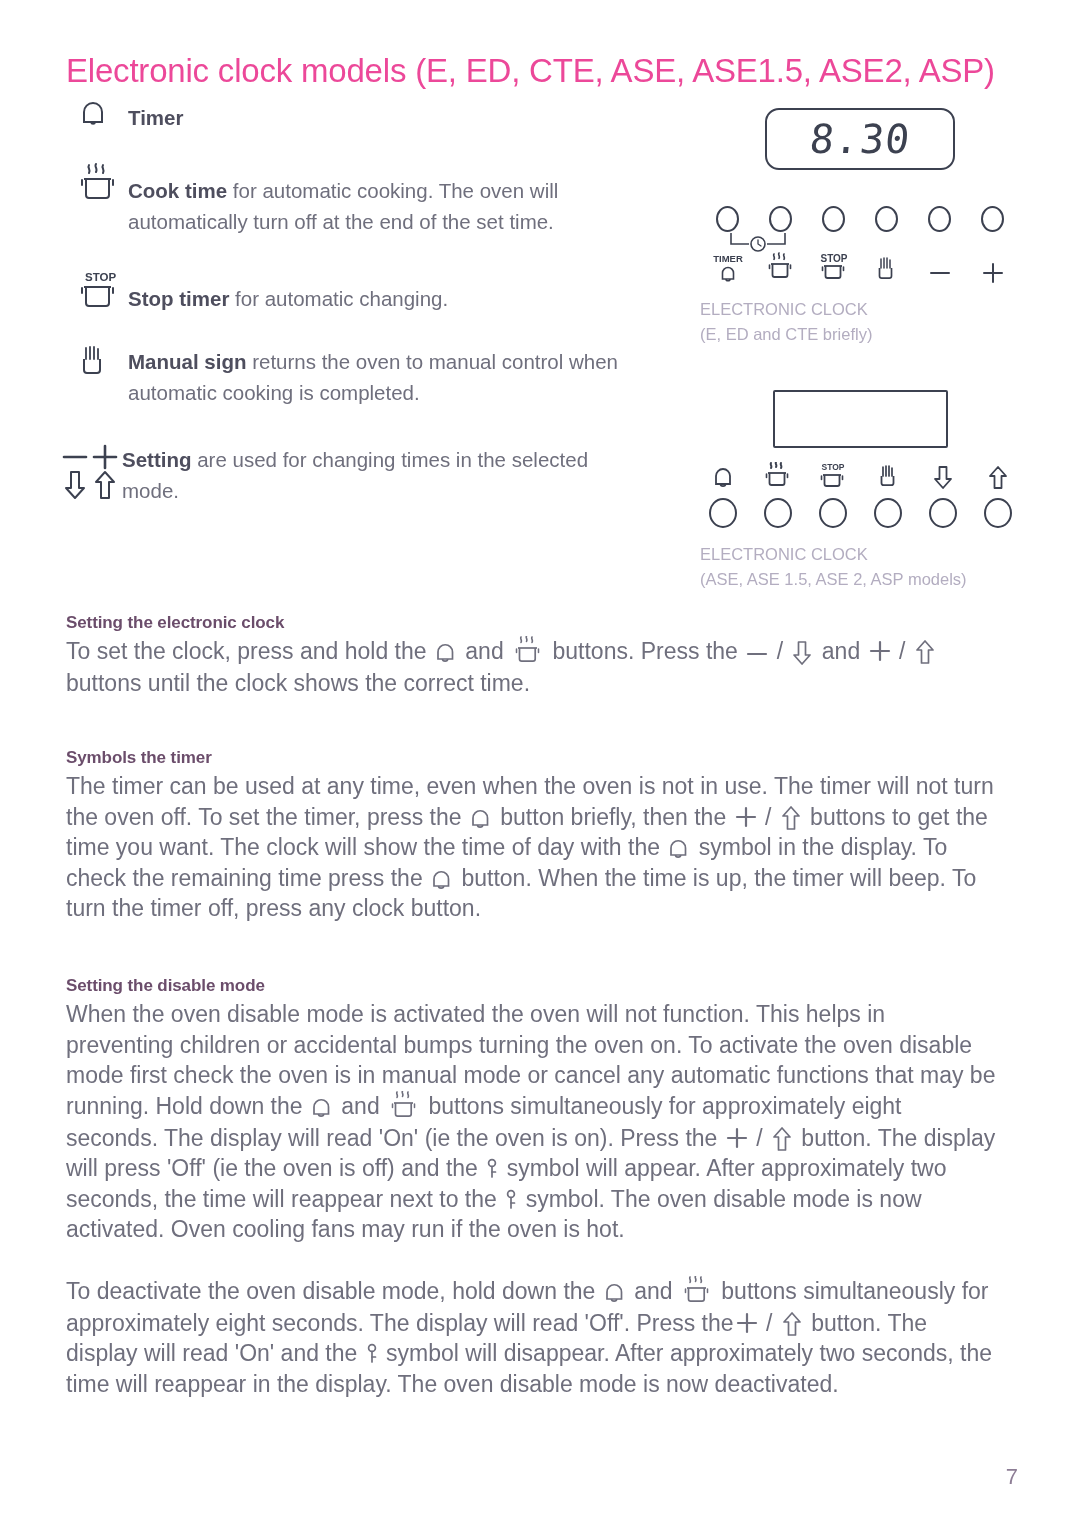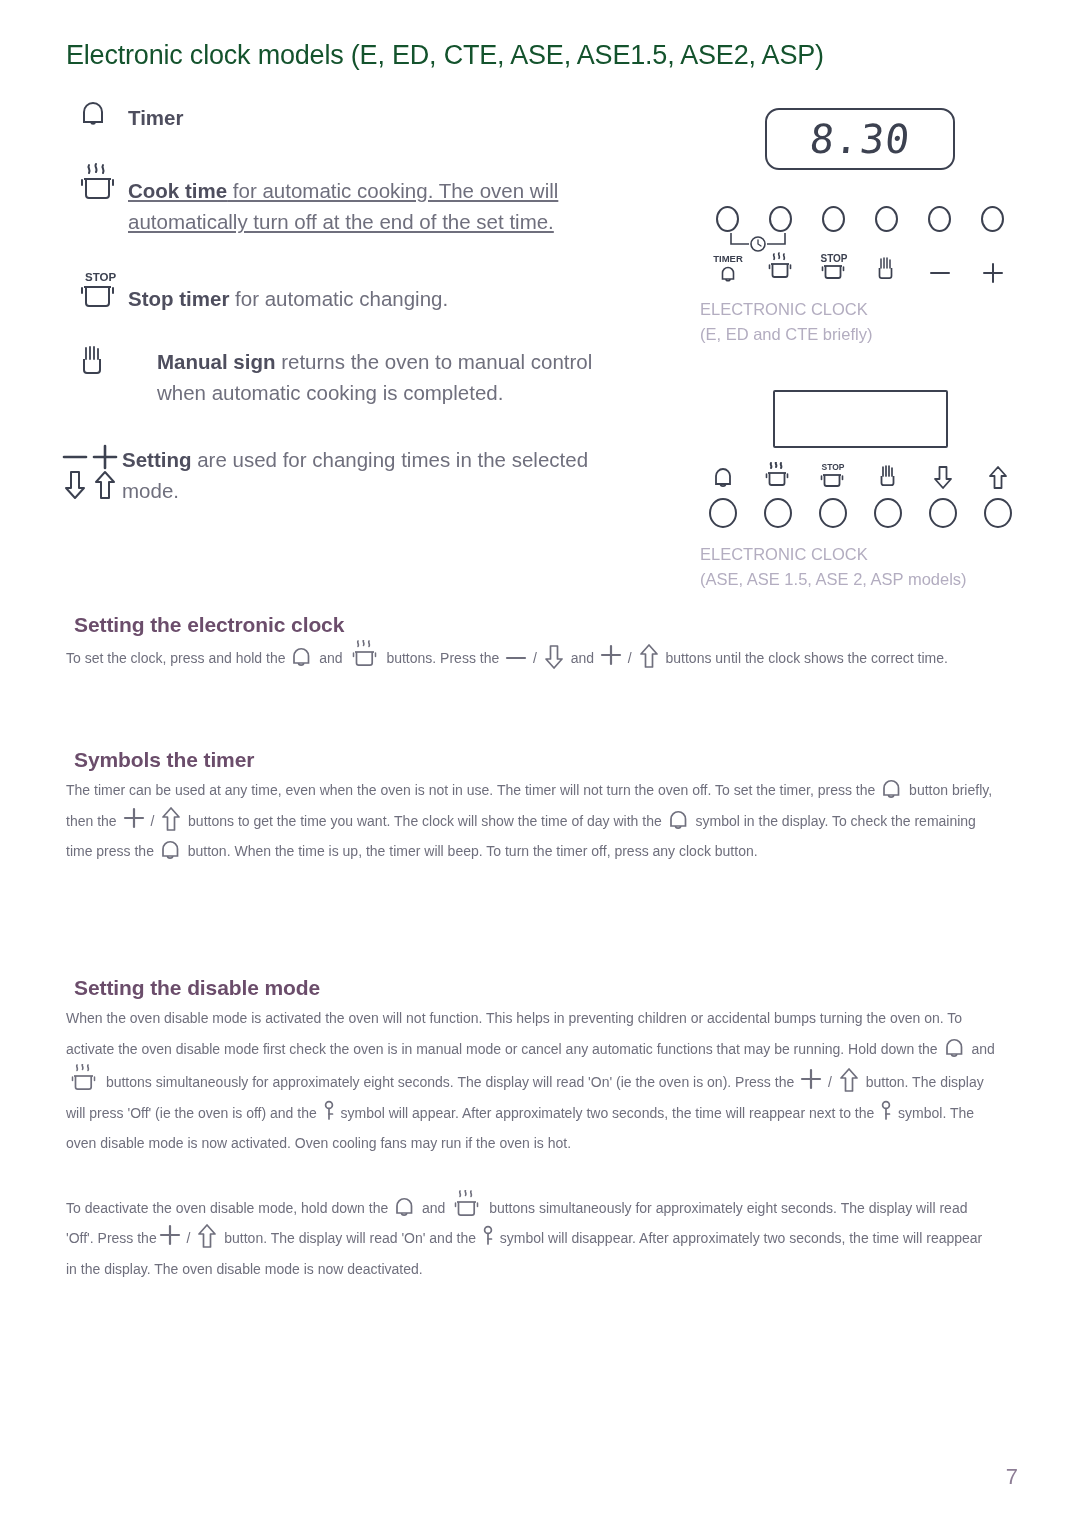--- a/index.html
+++ b/index.html
@@ -19,23 +19,23 @@
     position: absolute;
     left: 0; top: 0;
     width: 1080px;
     height: 1532px;
   }
 
   
   .page-title {
     position: absolute;
     left: 66px;
-    top: 40px;
-    font-size: 27px;
-    color: #14532d;
+    top: 52px;
+    font-size: 33px;
+    color: #ec4899;
     letter-spacing: -0.2px;
     white-space: nowrap;
   }
 
   
   .legend {
     position: absolute;
     left: 66px;
     top: 100px;
     width: 560px;
@@ -160,29 +160,29 @@
     margin-top: 1px;
   }
 
   
   .section {
     position: absolute;
     left: 66px;
     width: 930px;
   }
   .section h2 {
-    margin: 0 0 3px 8px;
-    font-size: 21px;
+    margin: 0 0 3px 0;
+    font-size: 17px;
     font-weight: bold;
     color: #6b4d6b;
     letter-spacing: -0.1px;
   }
   .section p {
     margin: 0;
-    font-size: 14px;
+    font-size: 23px;
     line-height: 30.5px;
     color: #6f6f7d;
   }
   .inline-ico {
     display: inline-block;
     vertical-align: -6px;
     margin: 0 2px;
   }
 
   .page-number {
@@ -219,37 +219,37 @@
         <svg width="36" height="42" viewBox="0 0 36 42">
           <path d="M9 2 C7 5 11 6 9 10" fill="none" stroke="#3c4150" stroke-width="2" stroke-linecap="round"></path>
           <path d="M16 1 C14 4 18 5 16 9" fill="none" stroke="#3c4150" stroke-width="2" stroke-linecap="round"></path>
           <path d="M23 2 C21 5 25 6 23 10" fill="none" stroke="#3c4150" stroke-width="2" stroke-linecap="round"></path>
           <line x1="4" y1="16" x2="31" y2="16" stroke="#3c4150" stroke-width="2"></line>
           <path d="M6 16 L6 32 a3 3 0 0 0 3 3 L26 35 a3 3 0 0 0 3 -3 L29 16" fill="none" stroke="#3c4150" stroke-width="2"></path>
           <path d="M2 17 L2 22" stroke="#3c4150" stroke-width="2" stroke-linecap="round"></path>
           <path d="M33 17 L33 22" stroke="#3c4150" stroke-width="2" stroke-linecap="round"></path>
         </svg>
       </div>
-      <div class="legend-text" style="padding-top:14px;text-decoration:underline;"><b>Cook time</b><span> for automatic cooking. The oven will automatically turn off at the end of the set time.</span></div>
+      <div class="legend-text" style="padding-top:14px;"><b>Cook time</b><span> for automatic cooking. The oven will automatically turn off at the end of the set time.</span></div>
     </div>
 
     <div class="legend-row" style="margin-bottom:30px;">
       <div class="legend-icon" style="padding-top:2px;">
         <svg width="38" height="40" viewBox="0 0 38 40">
           <text x="5" y="12" font-family="Liberation Sans, sans-serif" font-size="11.5" font-weight="bold" fill="#3c4150">STOP</text>
           <line x1="4" y1="18" x2="31" y2="18" stroke="#3c4150" stroke-width="2"></line>
           <path d="M6 18 L6 34 a3 3 0 0 0 3 3 L26 37 a3 3 0 0 0 3 -3 L29 18" fill="none" stroke="#3c4150" stroke-width="2"></path>
           <path d="M2 19 L2 24" stroke="#3c4150" stroke-width="2" stroke-linecap="round"></path>
           <path d="M33 19 L33 24" stroke="#3c4150" stroke-width="2" stroke-linecap="round"></path>
         </svg>
       </div>
       <div class="legend-text" style="padding-top:16px;"><b>Stop timer</b><span> for automatic changing.</span></div>
     </div>
 
-    <div class="legend-row" style="margin-bottom:34px;gap:29px;">
+    <div class="legend-row" style="margin-bottom:34px;">
       <div class="legend-icon" style="padding-top:2px;">
         <svg width="26" height="32" viewBox="0 0 26 32">
           <line x1="6" y1="2" x2="6" y2="13" stroke="#3c4150" stroke-width="1.8" stroke-linecap="round"></line>
           <line x1="10" y1="1" x2="10" y2="13" stroke="#3c4150" stroke-width="1.8" stroke-linecap="round"></line>
           <line x1="14" y1="1" x2="14" y2="13" stroke="#3c4150" stroke-width="1.8" stroke-linecap="round"></line>
           <line x1="18" y1="3" x2="18" y2="13" stroke="#3c4150" stroke-width="1.8" stroke-linecap="round"></line>
           <path d="M4 13 L4 24 a3 3 0 0 0 3 3 L17 27 a3 3 0 0 0 3 -3 L20 13" fill="none" stroke="#3c4150" stroke-width="2"></path>
         </svg>
       </div>
       <div class="legend-text" style="padding-top:2px;"><b>Manual sign</b><span> returns the oven to manual control when automatic cooking is completed.</span></div>

